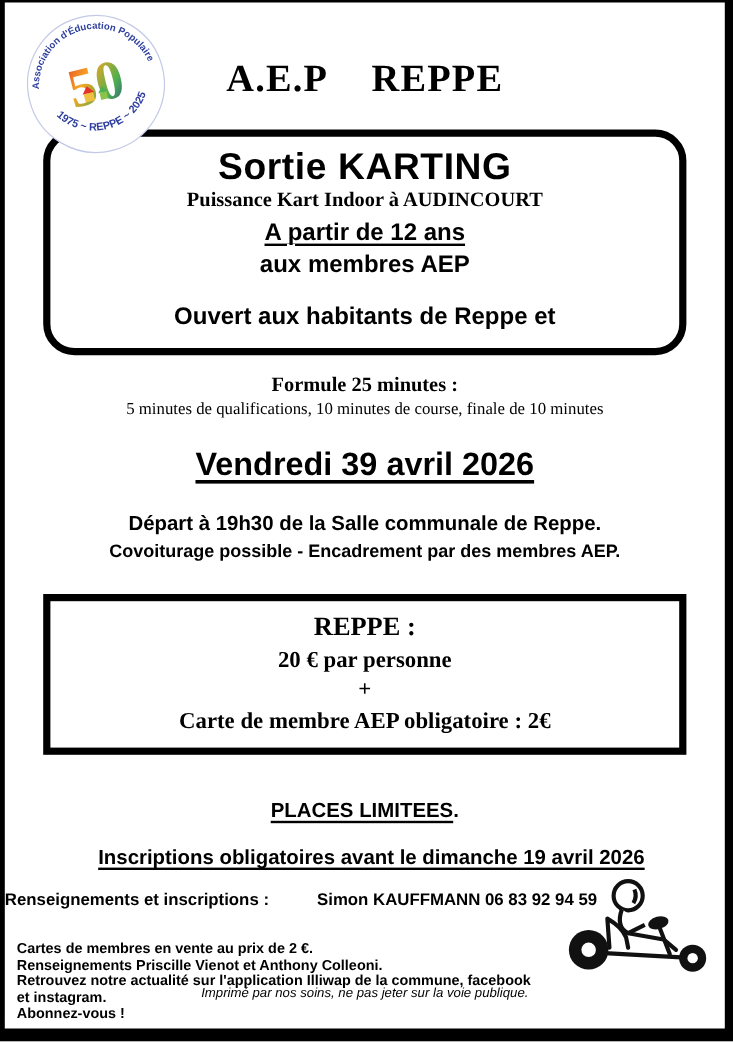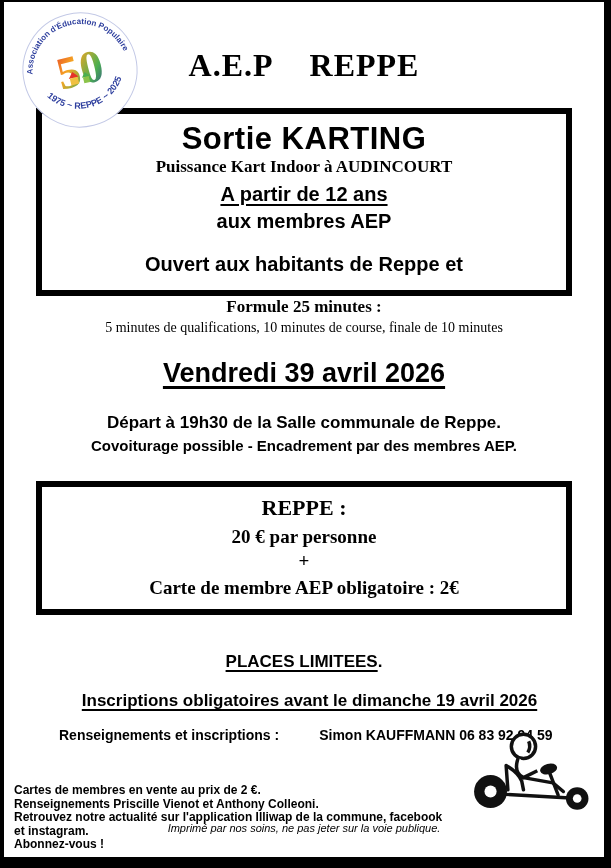--- a/index.html
+++ b/index.html
@@ -25,29 +25,29 @@
     font-family:"Liberation Serif",serif;
     font-weight:bold;font-size:32px;letter-spacing:1px;
   }
 
   .box{
     width:536px;margin:0 auto;
     border:6px solid #000;
     box-sizing:border-box;
     text-align:center;
   }
-  .box1{margin-top:24px;padding:8px 8px 12px;}
+  .box1{margin-top:24px;padding:8px 8px 12px;border-radius:26px;}
   .event-title{font-size:31px;font-weight:bold;line-height:34px;letter-spacing:.5px;}
   .event-subtitle{font-family:"Liberation Serif",serif;font-weight:bold;font-size:17px;line-height:21px;}
   .event-age{font-size:20px;font-weight:bold;line-height:27px;margin-top:4px;}
   .event-age span{text-decoration:underline;text-underline-offset:3px;text-decoration-thickness:2px;}
   .event-open{font-size:20px;font-weight:bold;line-height:27px;}
   .event-open.first{margin-top:16px;}
 
-  .formula{text-align:center;}
+  .formula{text-align:center;margin-top:14px;}
   .formula-title{font-family:"Liberation Serif",serif;font-weight:bold;font-size:17px;line-height:21px;}
   .formula-details{font-family:"Liberation Serif",serif;font-size:14px;line-height:17px;margin-top:2px;}
 
   .date-line{
     text-align:center;margin-top:20px;
     font-size:27px;font-weight:bold;line-height:34px;
   }
   .date-line span{text-decoration:underline;text-underline-offset:4px;text-decoration-thickness:2.5px;}
 
   .departure{text-align:center;margin-top:22px;}
@@ -64,21 +64,21 @@
   .tarif-card{font-size:19px;line-height:23px;margin-top:4px;}
 
   .places{text-align:center;margin-top:36px;font-size:17px;font-weight:bold;line-height:21px;}
   .places .u{text-decoration:underline;text-underline-offset:3px;text-decoration-thickness:2px;}
 
   .registration{text-align:center;margin-top:18px;font-size:17px;font-weight:bold;line-height:21px;padding-left:11px;}
   .registration span{text-decoration:underline;text-underline-offset:3px;text-decoration-thickness:2px;}
 
   .contact{
     display:flex;align-items:flex-start;
-    margin-top:16px;padding-left:55px;gap:40px;
+    margin-top:16px;gap:40px;
     font-size:14px;font-weight:bold;
   }
 
   .bottom-info{
     position:absolute;left:10px;top:782px;
     font-size:12px;font-weight:bold;line-height:13.5px;
     max-width:440px;
   }
 
   .kart{position:absolute;right:6px;top:722px;width:130px;height:90px;}

